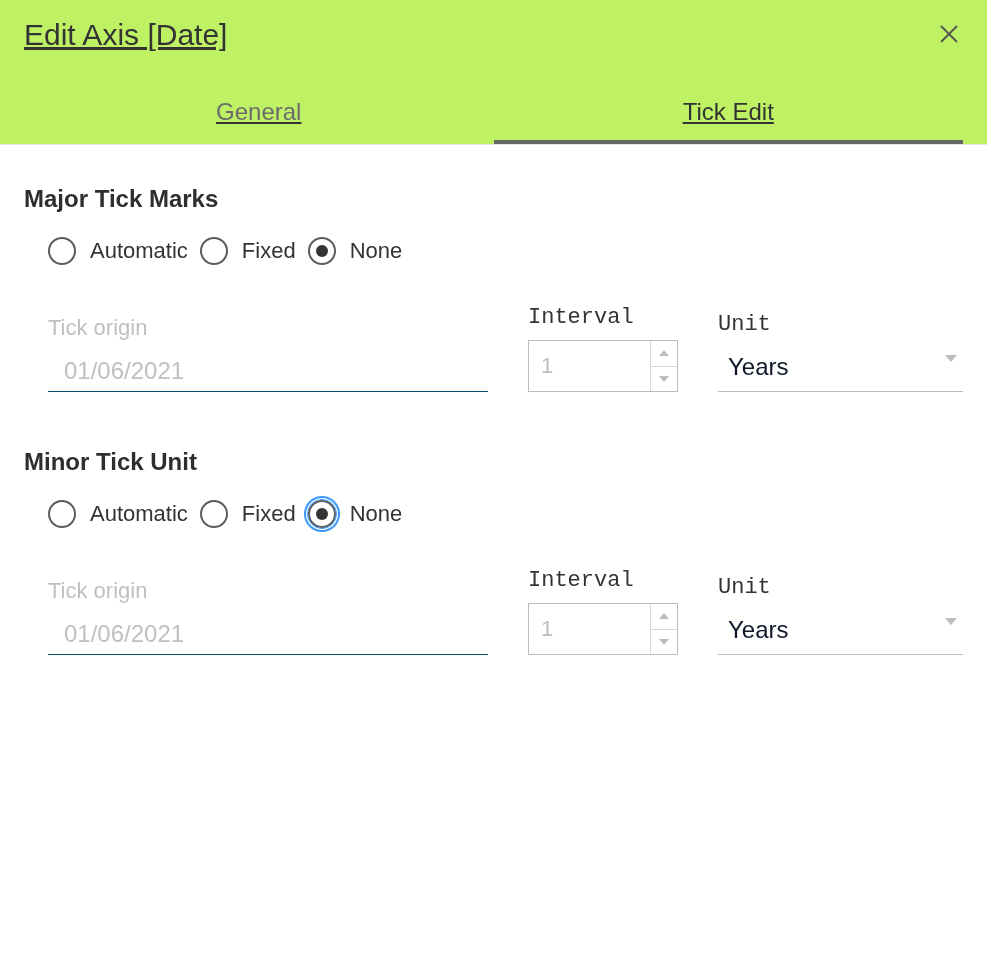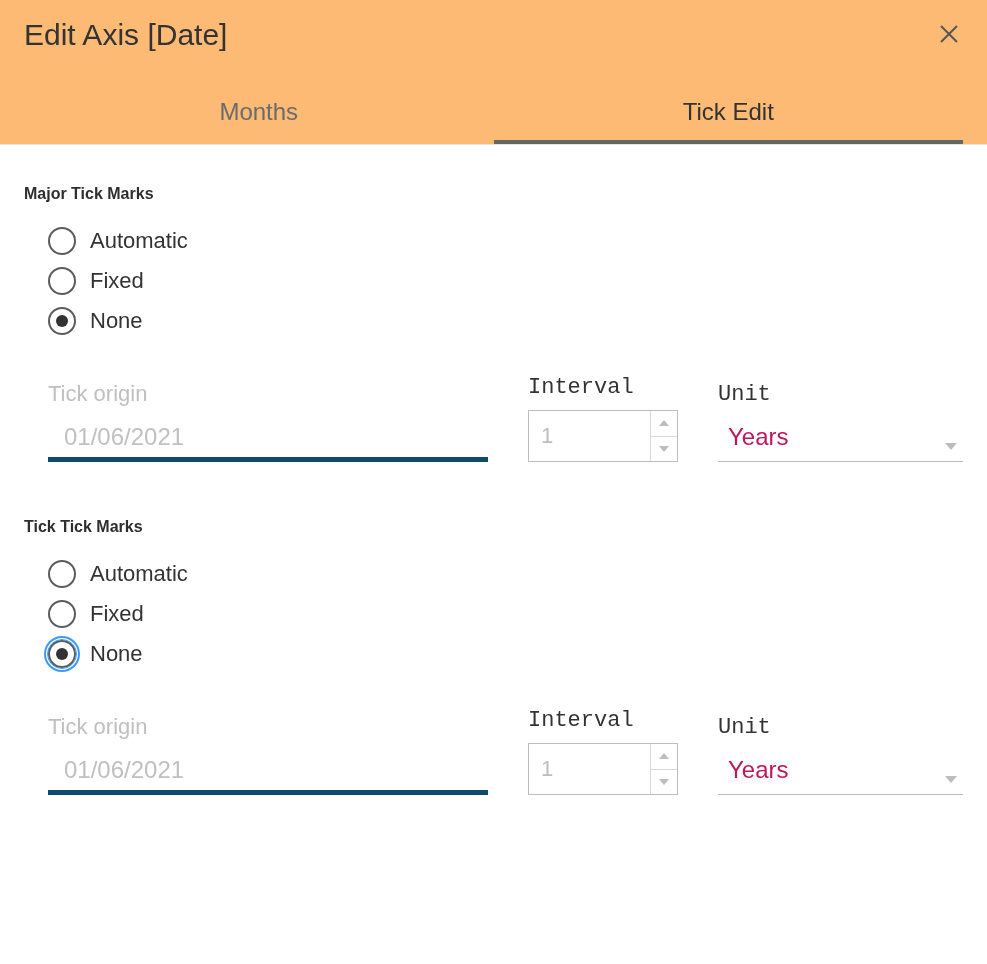--- a/index.html
+++ b/index.html
@@ -5,23 +5,24 @@
   * { box-sizing: border-box; }
   html, body {
     margin: 0; padding: 0;
     font-family: "Segoe UI", "Helvetica Neue", Arial, sans-serif;
     font-weight: 400;
     color: #333;
     background: #fff;
     width: 987px;
   }
   .header {
-    background: #fdba74;
+    background: #bef264;
     padding: 18px 24px 0 24px;
     border-bottom: 1px solid #e6e6e6;
+    text-decoration: underline;
   }
   .title-row {
     display: flex;
     justify-content: space-between;
     align-items: center;
   }
   .dialog-title {
     font-size: 30px;
     color: #333;
     font-weight: 400;
@@ -49,28 +50,28 @@
     font-weight: 400;
   }
   .tab.active {
     color: #333;
     border-bottom: 4px solid #666;
   }
   .content {
     padding: 40px 24px 40px 24px;
   }
   .section-title {
-    font-size: 16px;
+    font-size: 24px;
     font-weight: 700;
     color: #2e2e2e;
     margin-bottom: 24px;
   }
   .radios {
     display: flex;
-    flex-direction: column;
+    flex-direction: row;
     gap: 12px;
     margin-left: 24px;
     margin-bottom: 40px;
   }
   .radio-row {
     display: flex;
     align-items: center;
     gap: 14px;
     cursor: pointer;
     font-size: 22px;
@@ -108,21 +109,21 @@
   }
   .field-label {
     font-size: 22px;
     margin-bottom: 10px;
   }
   .field-label.disabled { color: #bfbfbf; }
   .field-label.enabled  { color: #333; font-family: Liberation Mono, monospace; }
   .origin-block { width: 440px; }
   .origin-input {
     border: none;
-    border-bottom: 5px solid #0c4a6e;
+    border-bottom: 1px solid #0c4a6e;
     font-size: 24px;
     padding: 6px 0 6px 16px;
     color: #c0c0c0;
     width: 100%;
     background: transparent;
     outline: none;
   }
   .interval-block { width: 150px; }
   .spinner {
     display: flex;
@@ -149,45 +150,45 @@
     display: flex;
     align-items: center;
     justify-content: center;
     cursor: pointer;
   }
   .spin-btn:first-child { border-bottom: 1px solid #d9d9d9; }
   .unit-block { flex: 1; }
   .unit-select {
     border-bottom: 1px solid #bdbdbd;
     font-size: 24px;
-    color: #be185d;
+    color: #0f172a;
     padding: 6px 4px 10px 10px;
     display: flex;
-    align-items: flex-end;
+    align-items: flex-start;
     justify-content: space-between;
     cursor: pointer;
     min-width: 240px;
   }
   .section-spacer { height: 56px; }
 </style>
 </head>
 <body>
 
 <div class="header">
   <div class="title-row">
     <div class="dialog-title">Edit Axis [Date]</div>
     <div class="close-btn">
       <svg width="20" height="20" viewBox="0 0 20 20">
         <line x1="2" y1="2" x2="18" y2="18" stroke="#555" stroke-width="2"></line>
         <line x1="18" y1="2" x2="2" y2="18" stroke="#555" stroke-width="2"></line>
       </svg>
     </div>
   </div>
   <div class="tabs">
-    <div class="tab">Months</div>
+    <div class="tab">General</div>
     <div class="tab active">Tick Edit</div>
   </div>
 </div>
 
 <div class="content">
 
   <div class="section-title">Major Tick Marks</div>
 
   <div class="radios">
     <label class="radio-row">
@@ -235,21 +236,21 @@
         <span>Years</span>
         <svg width="16" height="10" viewBox="0 0 16 10">
             <polygon points="2,2 14,2 8,9" fill="#bdbdbd"></polygon>
           </svg>
       </div>
     </div>
   </div>
 
   <div class="section-spacer"></div>
 
-  <div class="section-title">Tick Tick Marks</div>
+  <div class="section-title">Minor Tick Unit</div>
 
   <div class="radios">
     <label class="radio-row">
       <span class="radio-outer"></span>
       <span>Automatic</span>
     </label>
     <label class="radio-row">
       <span class="radio-outer"></span>
       <span>Fixed</span>
     </label>

